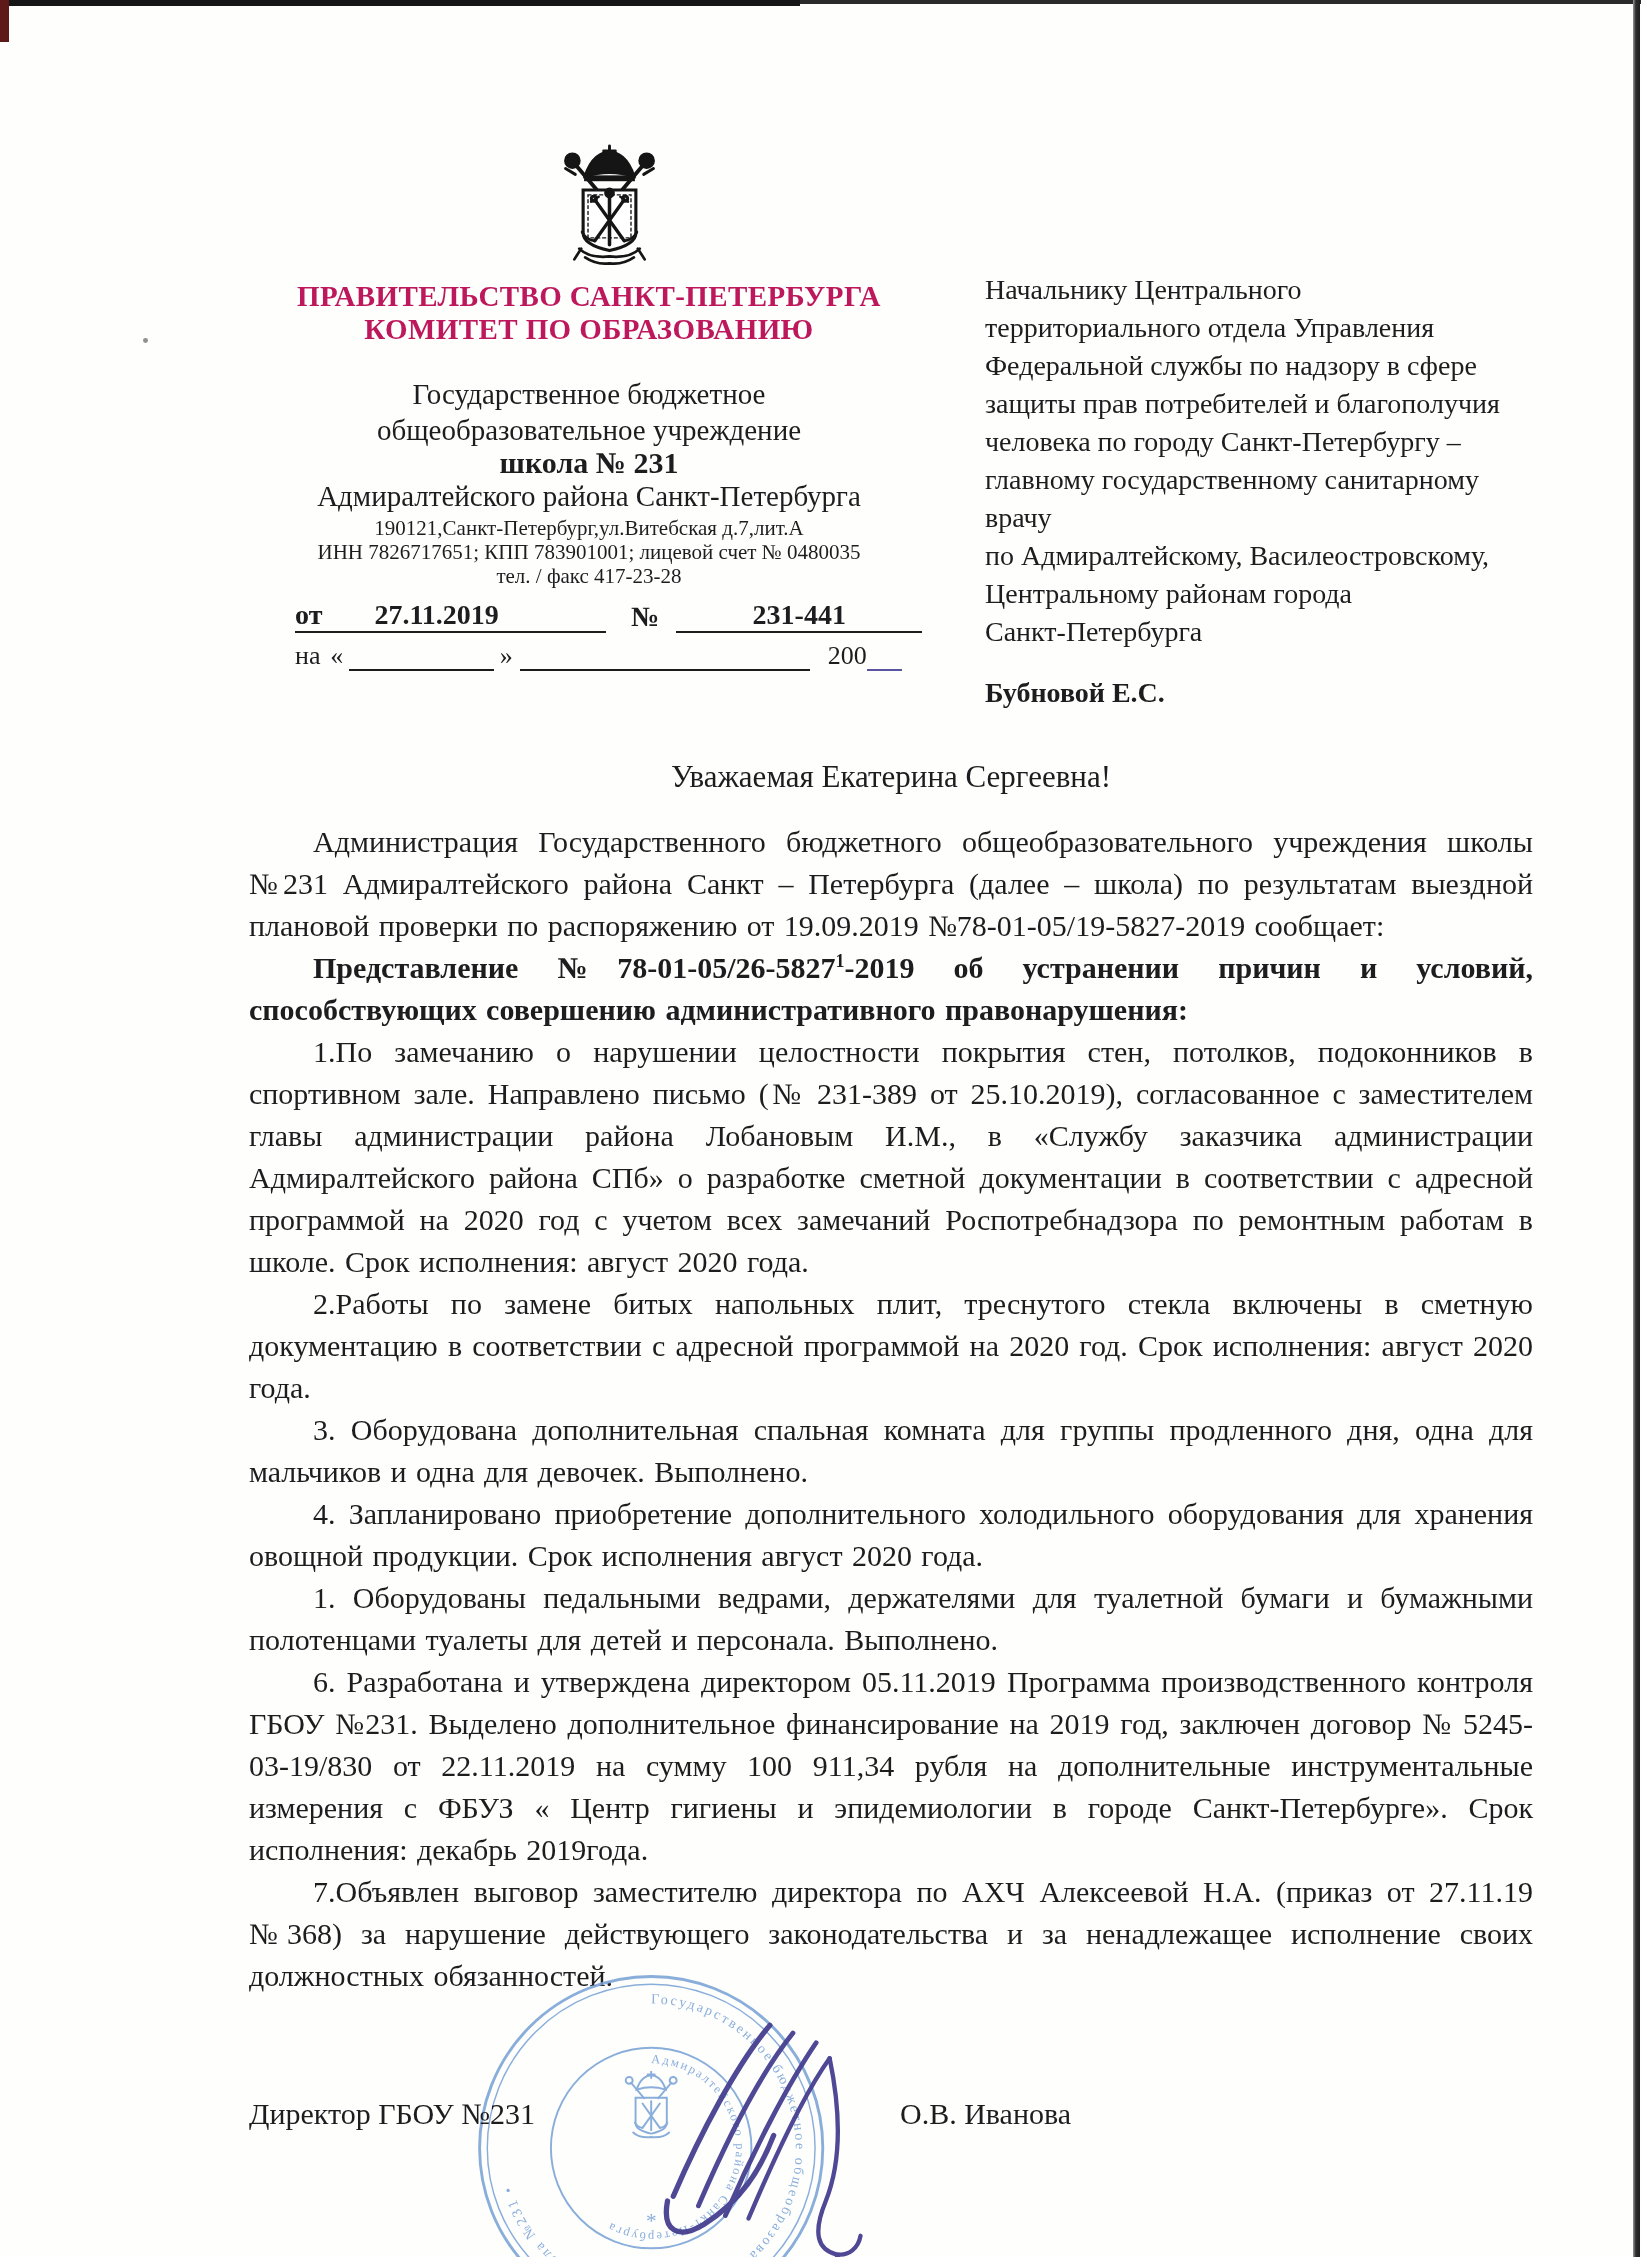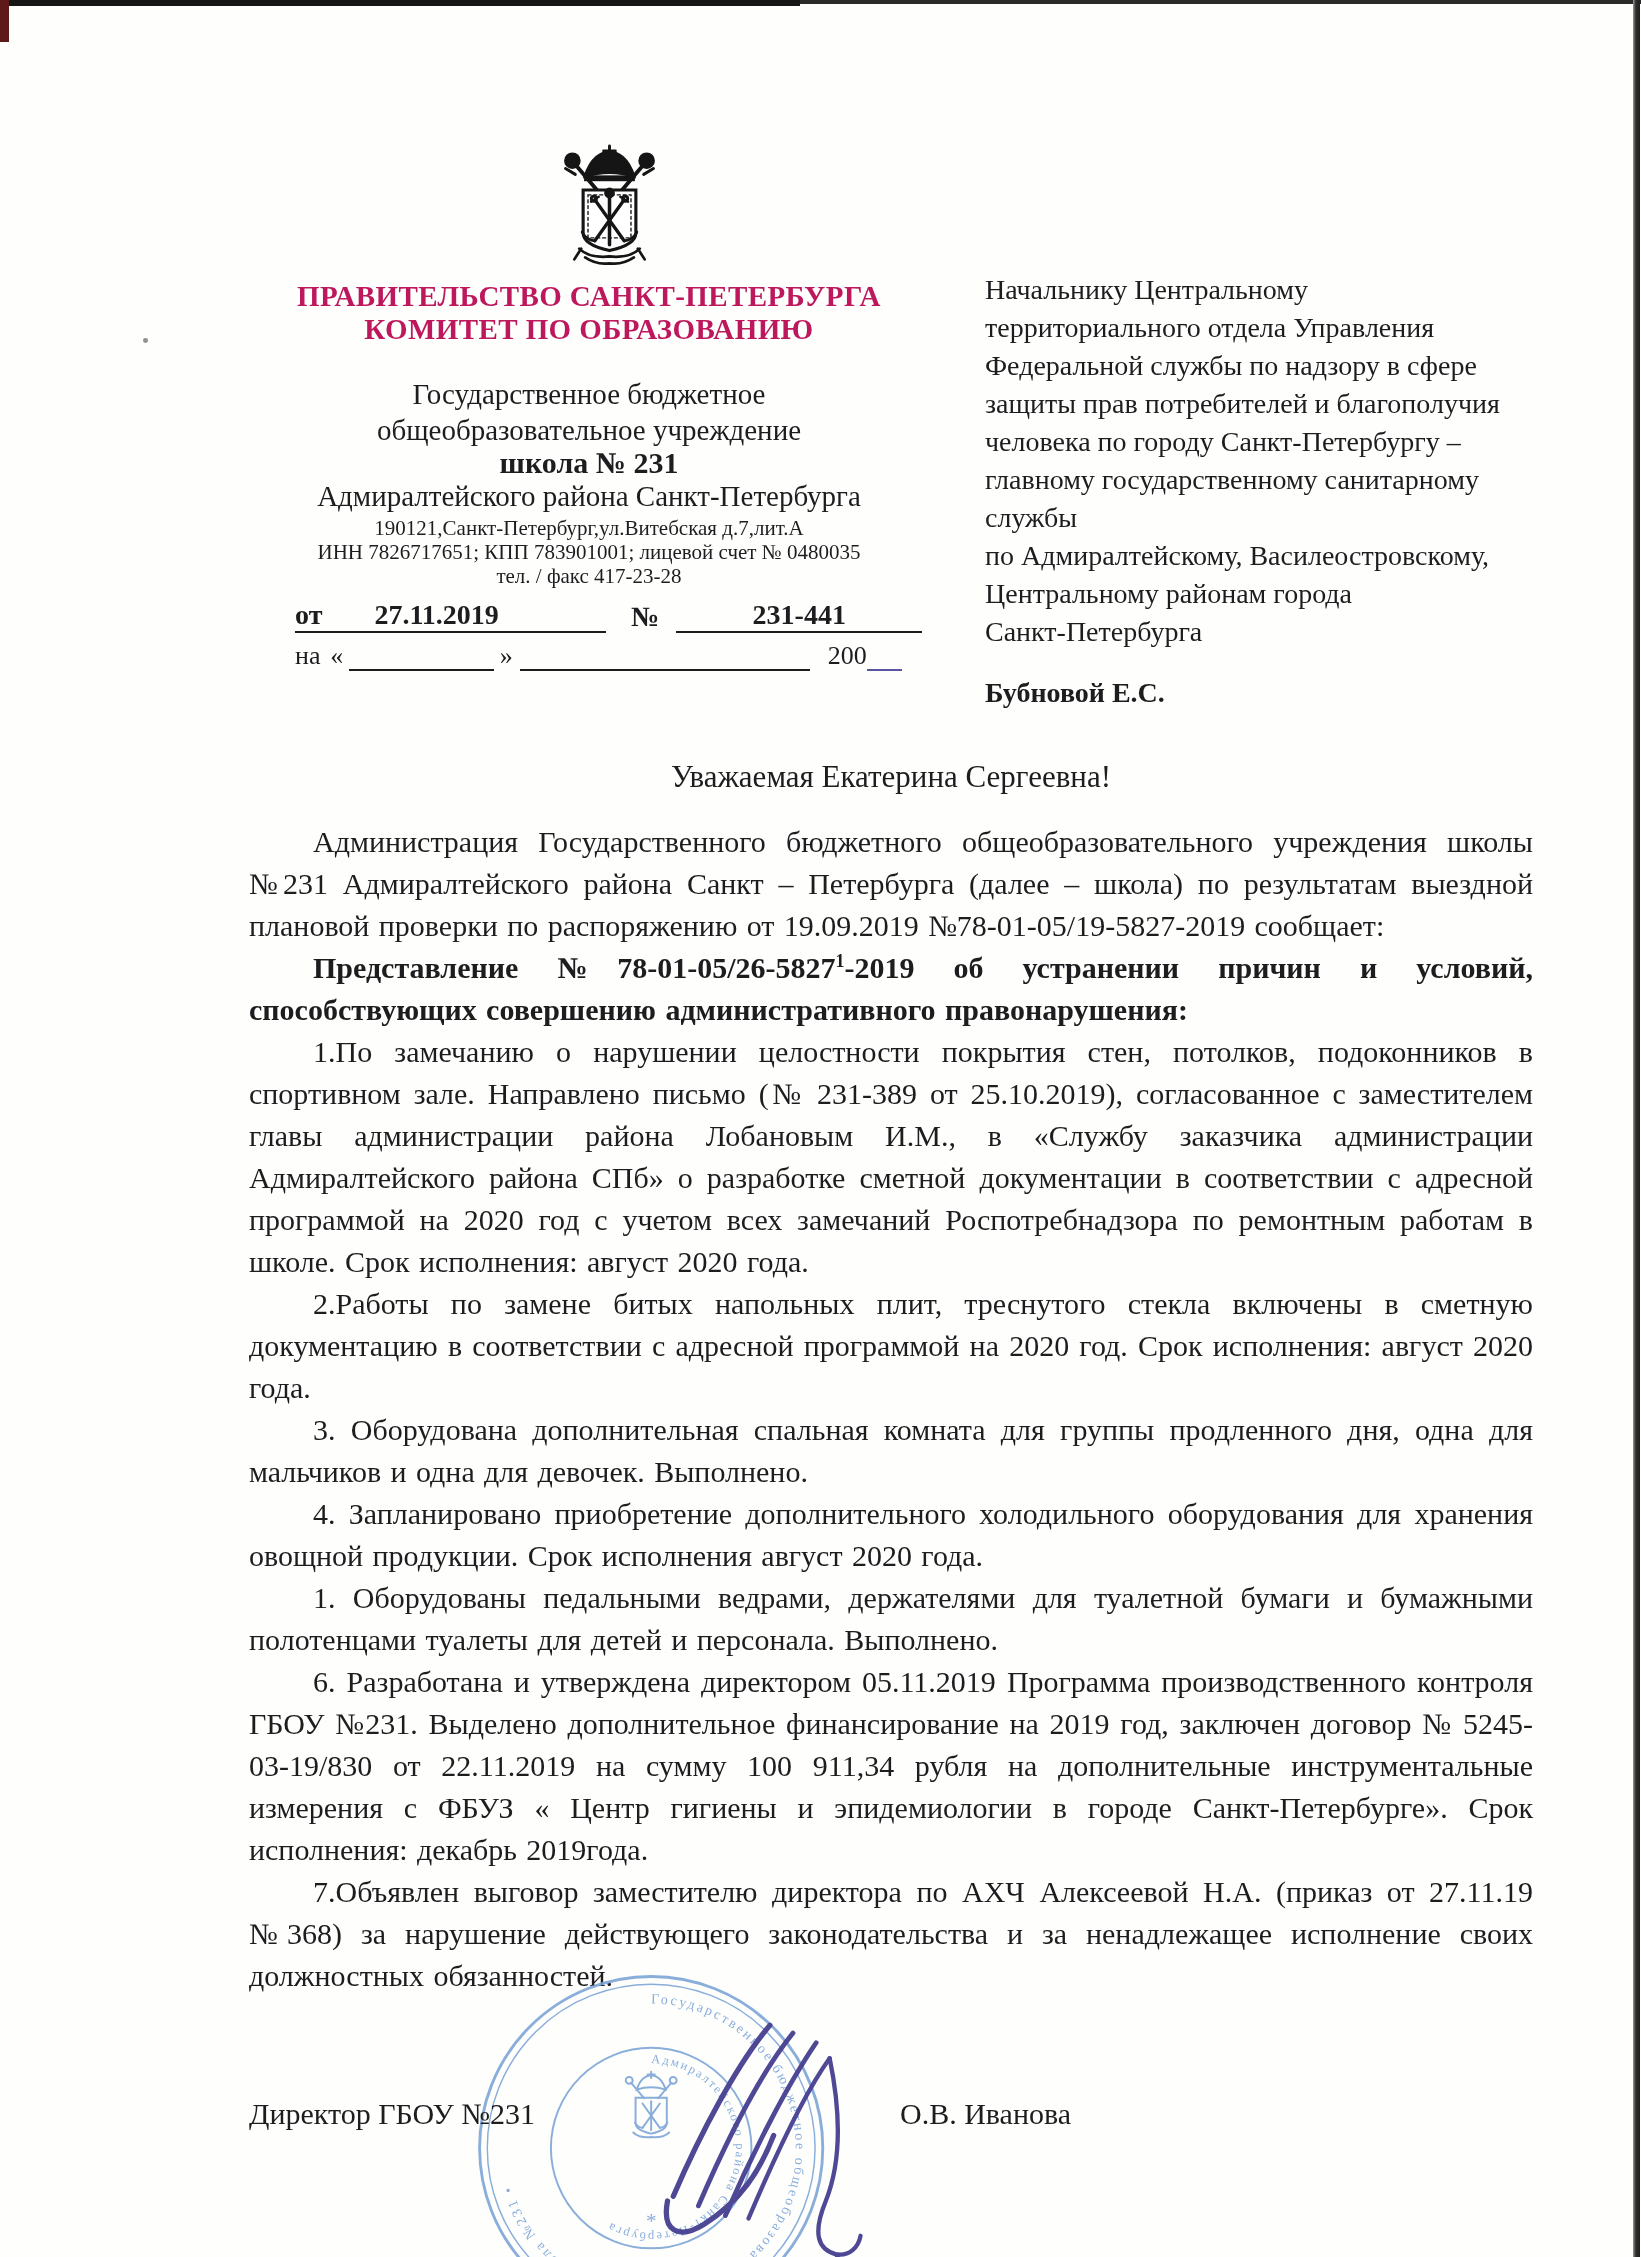--- a/index.html
+++ b/index.html
@@ -118,27 +118,27 @@
         <span class="useg u-blank1"></span>
         <span>»</span>
         <span class="useg u-blank2"></span>
         <span class="year-stub">200</span>
         <span class="useg u-blank3"></span>
       </div>
     </div>
   </div>
 
   <div class="recipient">
-    <div>Начальнику Центральному</div>
+    <div>Начальнику Центрального</div>
     <div>территориального отдела Управления</div>
     <div>Федеральной службы по надзору в сфере</div>
     <div>защиты прав потребителей и благополучия</div>
     <div>человека по городу Санкт-Петербургу –</div>
     <div>главному государственному санитарному</div>
-    <div>службы</div>
+    <div>врачу</div>
     <div>по Адмиралтейскому, Василеостровскому,</div>
     <div>Центральному районам города</div>
     <div>Санкт-Петербурга</div>
     <div class="recipient-name">Бубновой Е.С.</div>
   </div>
 
   <div class="salutation">Уважаемая Екатерина Сергеевна!</div>
 
   <div class="body-text">
     <p>Администрация  Государственного бюджетного общеобразовательного учреждения школы  №231 Адмиралтейского  района Санкт – Петербурга (далее – школа) по результатам выездной плановой проверки  по распоряжению от 19.09.2019 №78-01-05/19-5827-2019 сообщает:</p>

